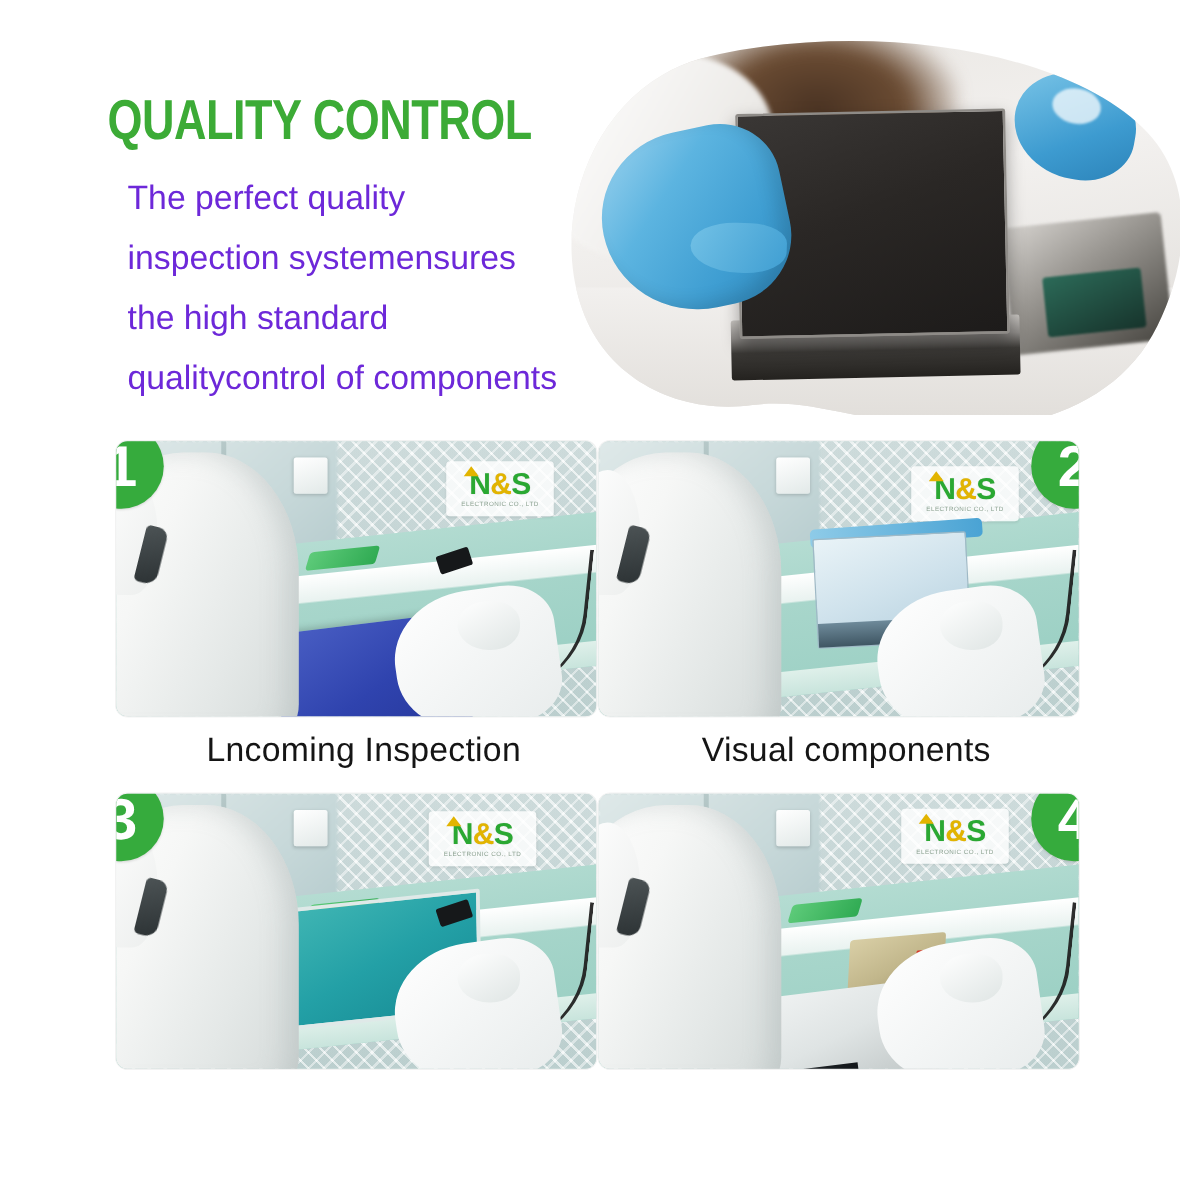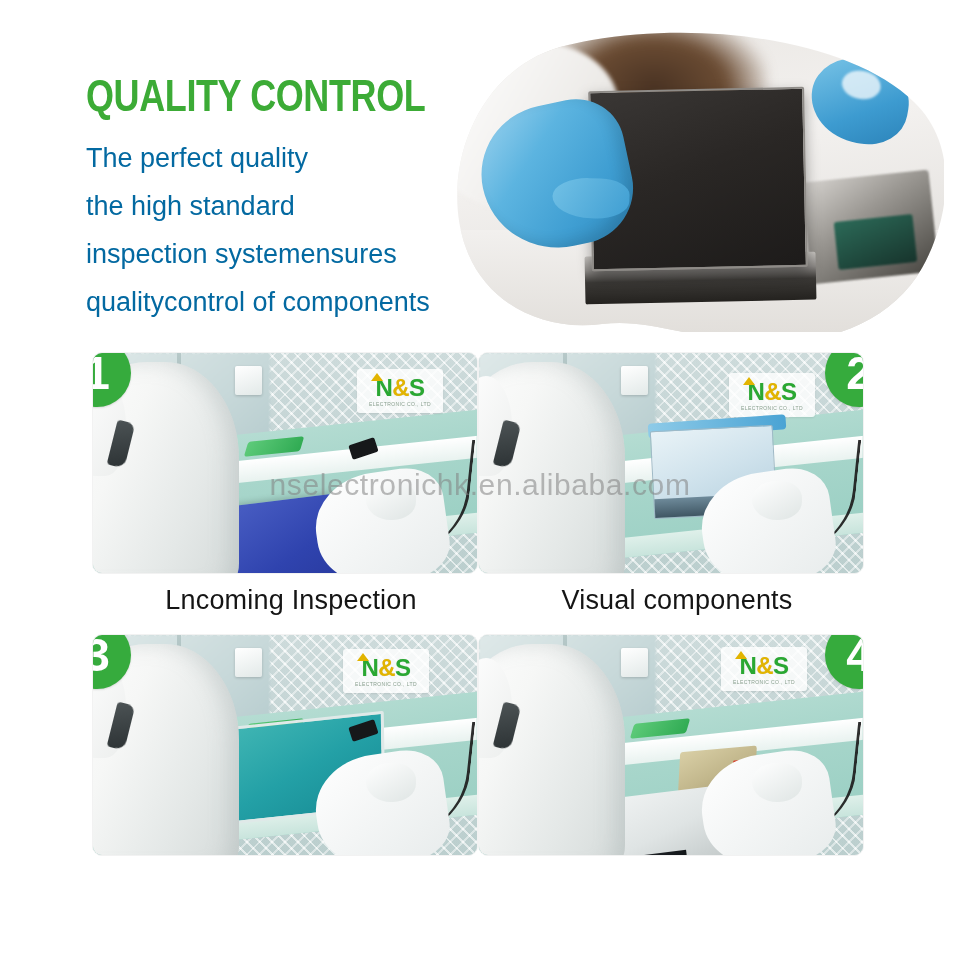--- a/index.html
+++ b/index.html
@@ -21,22 +21,23 @@
     letter-spacing:-0.5px;
     color:#3cab36;
     transform:scaleX(0.80);
     transform-origin:left center;
     white-space:nowrap;
   }
   .hero-body {
     margin-top:12px;
     font-size:27px;
     line-height:48px;
-    color:#0369a1;
+    color:#6d28d9;
     white-space:nowrap;
+    margin-left:16px;
   }
   .hero-body div { white-space:nowrap; }
 
   
   .hero-photo {
     position:absolute; left:452px; top:32px;
     width:492px; height:300px;
     overflow:hidden;
     -webkit-clip-path: path("M 140 8 C 260 -12 400 10 462 70 C 510 116 496 190 470 236 C 440 290 372 316 300 310 C 236 306 196 286 150 292 C 92 300 34 272 14 216 C -10 150 16 64 78 28 C 98 16 118 12 140 8 Z");
     clip-path: path("M 140 8 C 260 -12 400 10 462 70 C 510 116 496 190 470 236 C 440 290 372 316 300 310 C 236 306 196 286 150 292 C 92 300 34 272 14 216 C -10 150 16 64 78 28 C 98 16 118 12 140 8 Z");
@@ -373,22 +374,22 @@
 </style>
 </head>
 <body>
 
 <div class="page">
 
   <div class="hero-text">
     <div class="hero-title">QUALITY CONTROL</div>
     <div class="hero-body">
       <div>The perfect quality</div>
+      <div>inspection systemensures</div>
       <div>the high standard</div>
-      <div>inspection systemensures</div>
       <div>qualitycontrol of components</div>
     </div>
   </div>
 
   <div class="hero-photo">
     <div class="hp-bg"></div>
     <div class="hp-dark"></div>
     <div class="hp-whitecoat"></div>
     <div class="hp-desk"></div>
     <div class="hp-eq"></div>
@@ -520,15 +521,14 @@
           </div>
           <div class="cr-arm"></div>
           <div class="cr-hand"></div>
         </div>
         <div class="badge right">4</div>
       </div>
     </div>
 
   </div>
 
-  <div class="watermark">nselectronichk.en.alibaba.com</div>
 
 </div>
 
 </body></html>

